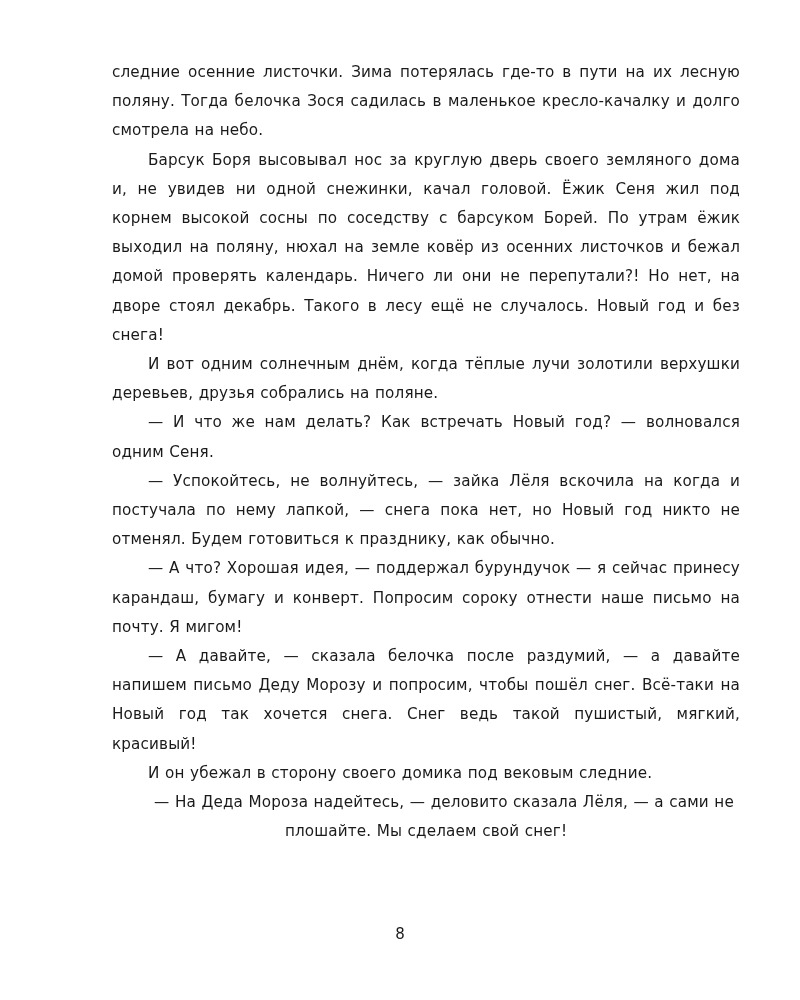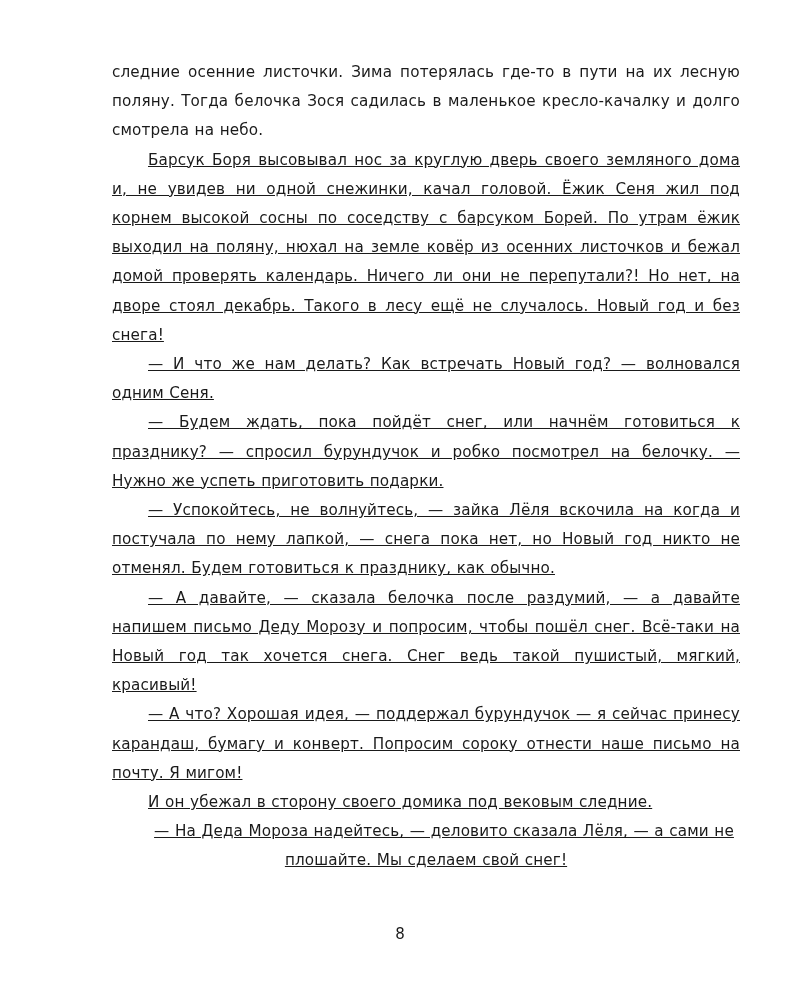--- a/index.html
+++ b/index.html
@@ -29,21 +29,20 @@
     letter-spacing: 0.15px;
     word-spacing: 0.5px;
   }
   .para {
     margin: 0;
     text-align: justify;
     text-justify: inter-word;
   }
   .para.indent {
     text-indent: 36px;
-    text-decoration: underline;
   }
   .para:last-of-type {
     text-align: center;
   }
   .page-number {
     position: absolute;
     left: 0;
     right: 0;
     top: 925px;
     text-align: center;
@@ -51,22 +50,22 @@
     color: #1a1a1a;
   }
 </style>
 </head>
 <body>
 
 <div class="page">
   <div class="body-text">
     <p class="para">следние осенние листочки. Зима потерялась где-то в пути на их лесную поляну. Тогда белочка Зося садилась в маленькое кресло-качалку и долго смотрела на небо.</p>
     <p class="para indent">Барсук Боря высовывал нос за круглую дверь своего земляного дома и, не увидев ни одной снежинки, качал головой. Ёжик Сеня жил под корнем высокой сосны по соседству с барсуком Борей. По утрам ёжик выходил на поляну, нюхал на земле ковёр из осенних листочков и бежал домой проверять календарь. Ничего ли они не перепутали?! Но нет, на дворе стоял декабрь. Такого в лесу ещё не случалось. Новый год и без снега!</p>
+    <p class="para indent">И вот одним солнечным днём, когда тёплые лучи золотили верхушки деревьев, друзья собрались на поляне.</p>
     <p class="para indent">— И что же нам делать? Как встречать Новый год? — волновался одним Сеня.</p>
-    <p class="para indent">— Будем ждать, пока пойдёт снег, или начнём готовиться к празднику? — спросил бурундучок и робко посмотрел на белочку. — Нужно же успеть приготовить подарки.</p>
     <p class="para indent">— Успокойтесь, не волнуйтесь, — зайка Лёля вскочила на когда и постучала по нему лапкой, — снега пока нет, но Новый год никто не отменял. Будем готовиться к празднику, как обычно.</p>
+    <p class="para indent">— А что? Хорошая идея, — поддержал бурундучок — я сейчас принесу карандаш, бумагу и конверт. Попросим сороку отнести наше письмо на почту. Я мигом!</p>
     <p class="para indent">— А давайте, — сказала белочка после раздумий, — а давайте напишем письмо Деду Морозу и попросим, чтобы пошёл снег. Всё-таки на Новый год так хочется снега. Снег ведь такой пушистый, мягкий, красивый!</p>
-    <p class="para indent">— А что? Хорошая идея, — поддержал бурундучок — я сейчас принесу карандаш, бумагу и конверт. Попросим сороку отнести наше письмо на почту. Я мигом!</p>
     <p class="para indent">И он убежал в сторону своего домика под вековым следние.</p>
     <p class="para indent">— На Деда Мороза надейтесь, — деловито сказала Лёля, — а сами не плошайте. Мы сделаем свой снег!</p>
   </div>
   <div class="page-number">8</div>
 </div>
 
 </body></html>

